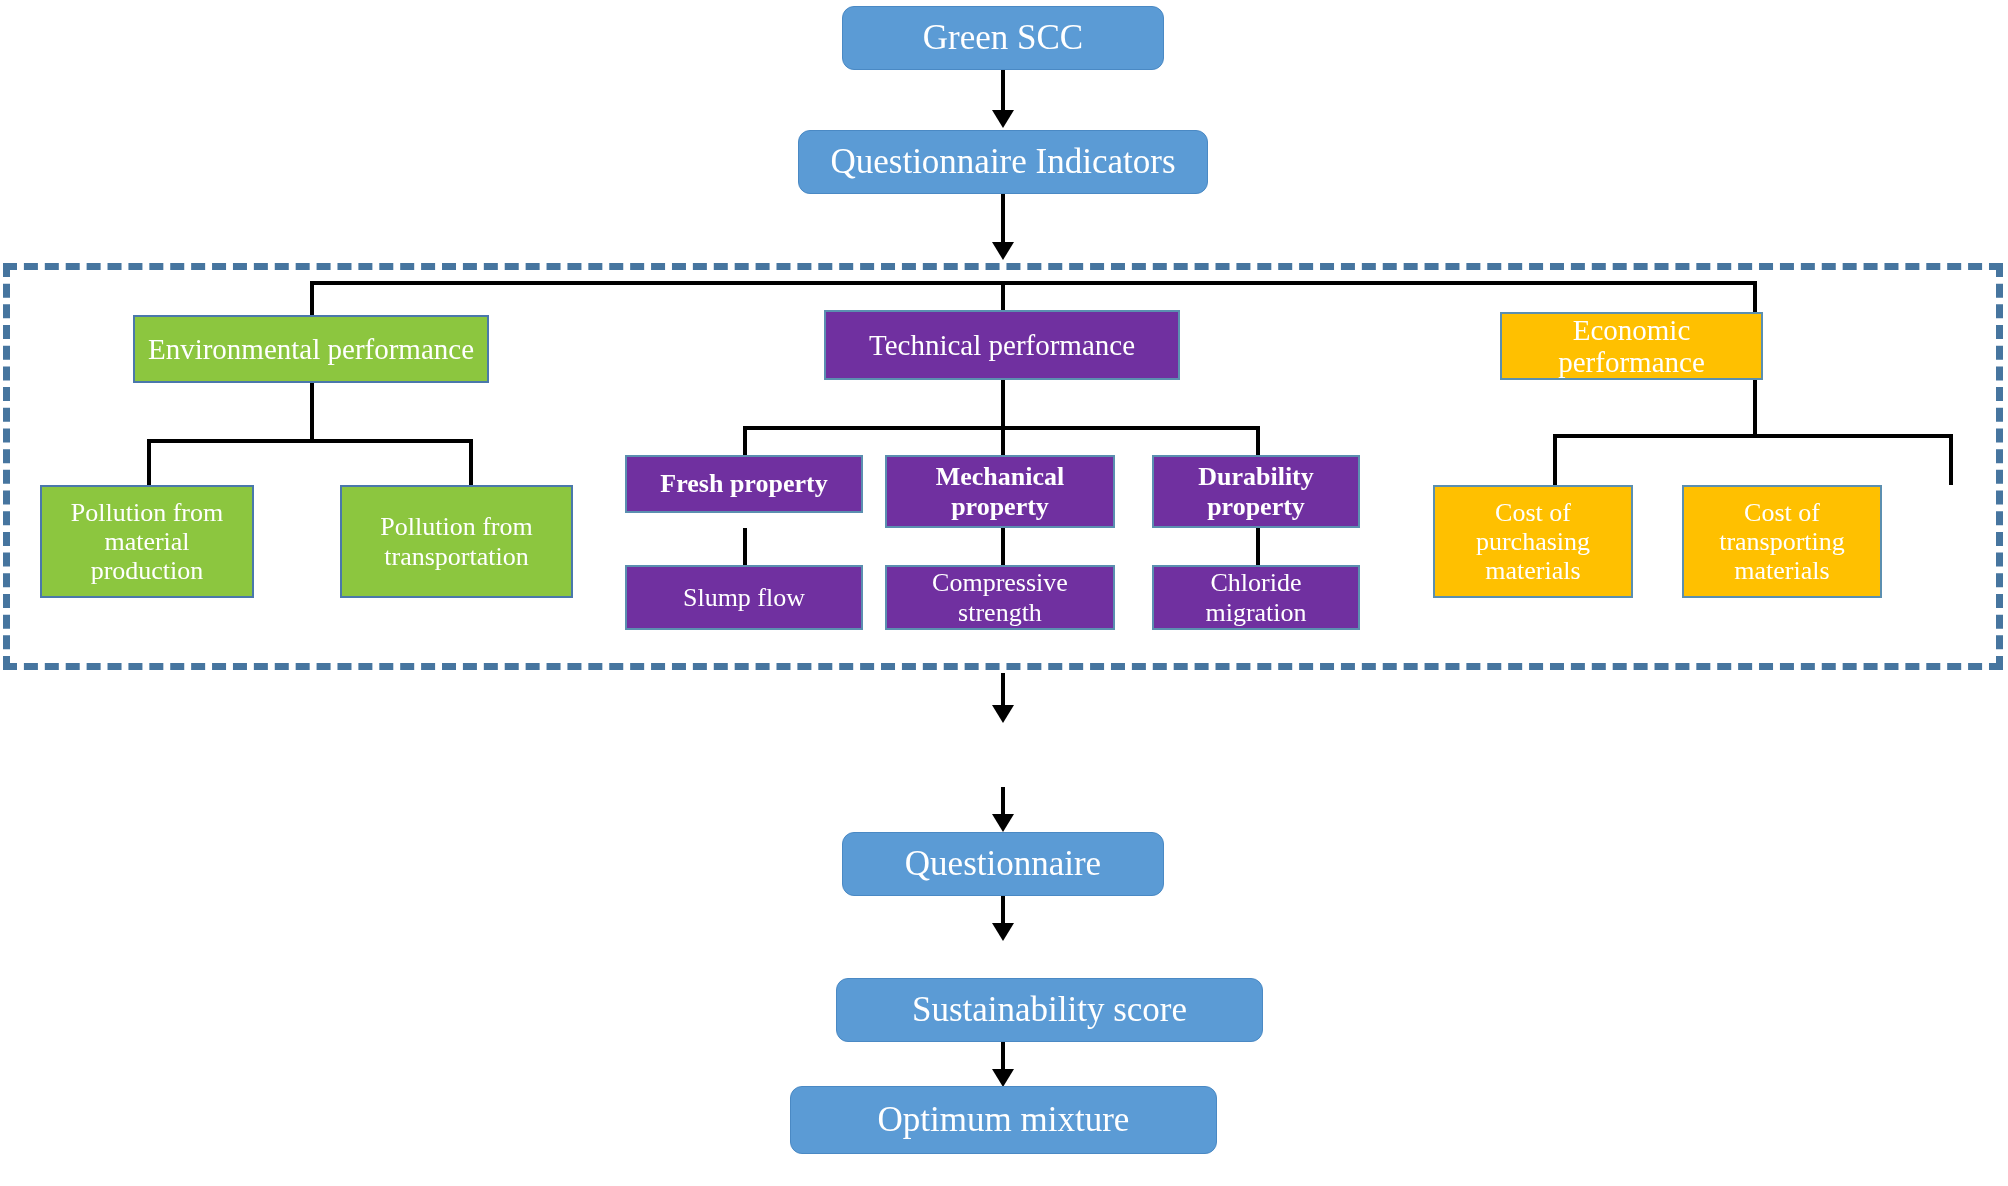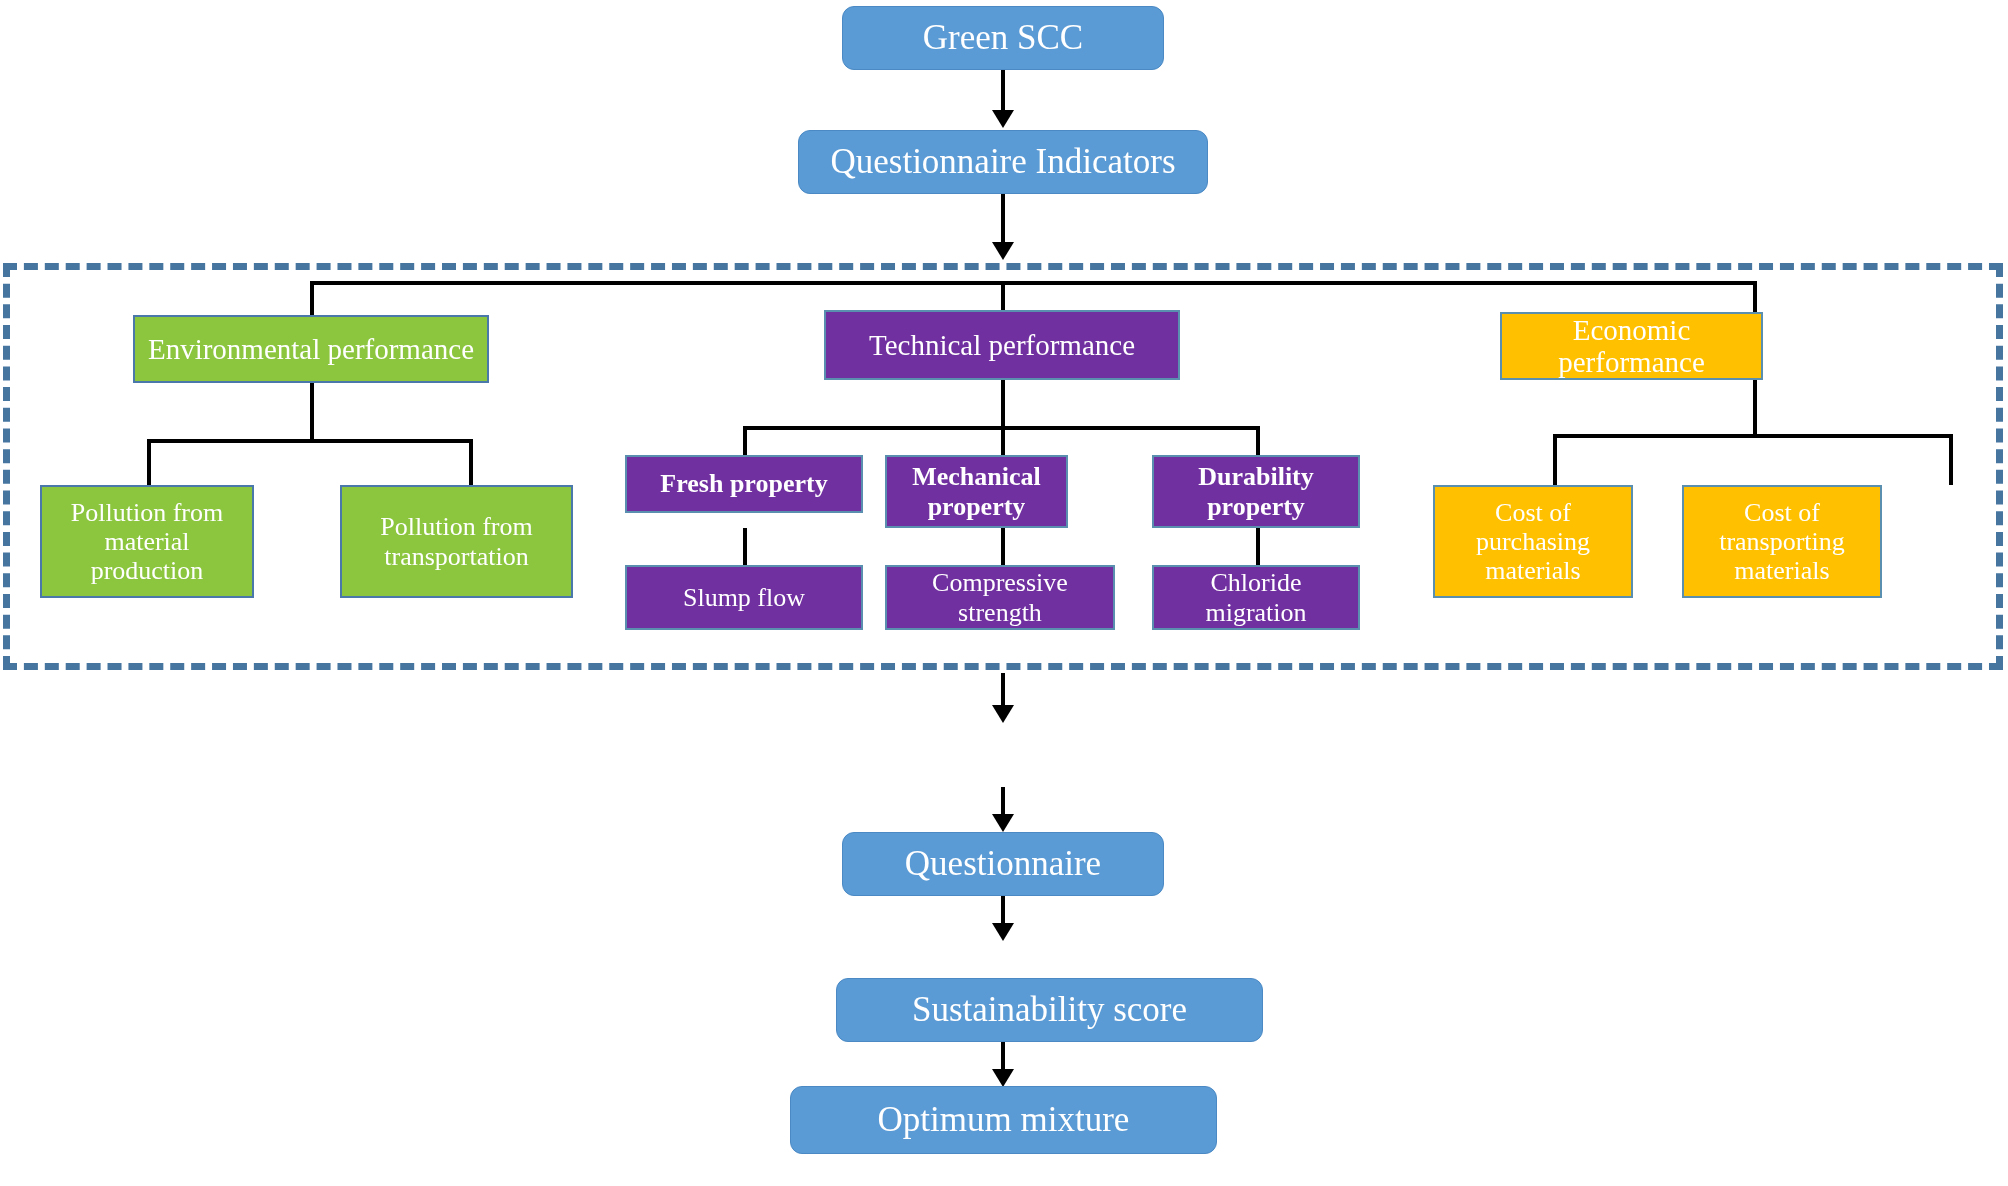--- a/index.html
+++ b/index.html
@@ -113,21 +113,21 @@
 
   <div class="node purple lvl1" style="left:824px; top:310px; width:356px; height:70px;">Technical performance</div>
 
   <div class="vline" style="left:1001px; top:380px; height:48px;"></div>
   <div class="hline" style="left:743px; top:426px; width:517px;"></div>
   <div class="vline" style="left:743px; top:426px; height:30px;"></div>
   <div class="vline" style="left:1001px; top:426px; height:30px;"></div>
   <div class="vline" style="left:1256px; top:426px; height:30px;"></div>
 
   <div class="node purple bold" style="left:625px; top:455px; width:238px; height:58px; padding:0 10px;">Fresh property</div>
-  <div class="node purple bold" style="left:885px; top:455px; width:183px; height:73px; padding:16px 34px;">Mechanical property</div>
+  <div class="node purple bold" style="left:885px; top:455px; width:230px; height:73px; padding:16px 34px;">Mechanical property</div>
   <div class="node purple bold" style="left:1152px; top:455px; width:208px; height:73px; padding:0 16px;">Durability property</div>
 
   <div class="vline" style="left:743px; top:528px; height:39px;"></div>
   <div class="vline" style="left:1001px; top:528px; height:39px;"></div>
   <div class="vline" style="left:1256px; top:528px; height:39px;"></div>
 
   <div class="node purple" style="left:625px; top:565px; width:238px; height:65px; padding:0 16px;">Slump flow</div>
   <div class="node purple" style="left:885px; top:565px; width:230px; height:65px; padding:0 30px;">Compressive strength</div>
   <div class="node purple" style="left:1152px; top:565px; width:208px; height:65px; padding:0 6px;">Chloride migration</div>
 

